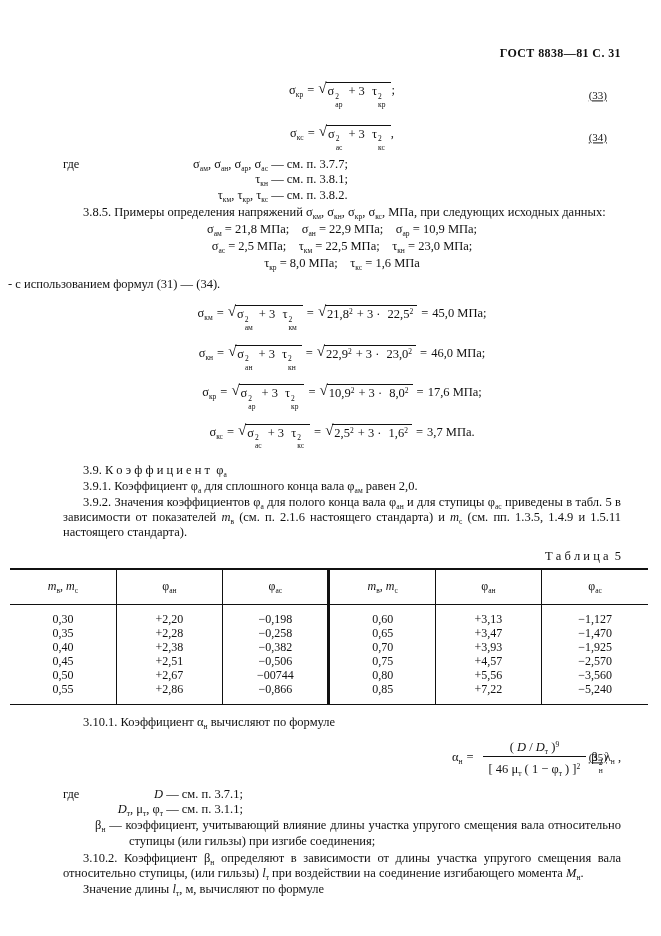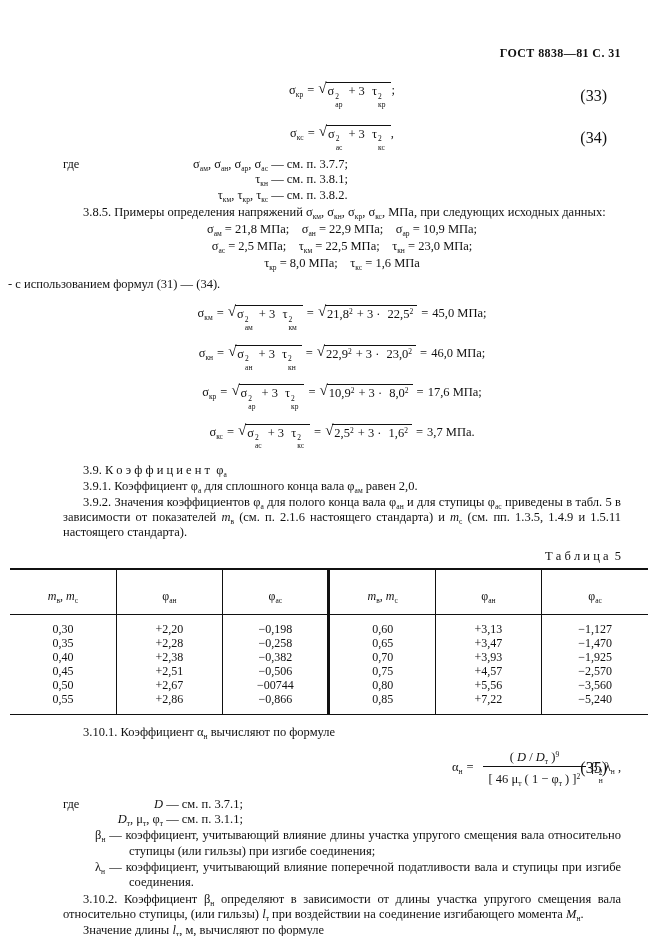--- a/index.html
+++ b/index.html
@@ -19,21 +19,21 @@
   i{font-style:italic;}
   
   .ss{display:inline-flex;flex-direction:column;align-items:flex-start;font-size:7.5px;line-height:1;vertical-align:-0.45em;margin:0 2px 0 1px;row-gap:1px;}
   .ss sup,.ss sub{font-size:inherit;vertical-align:baseline;position:static;}
   
   .sqrt{white-space:nowrap;display:inline-flex;align-items:flex-start;}
   .rs{font-size:15px;line-height:1;margin-right:-1px;transform:translateY(-1px);}
   .rb{border-top:1px solid #111;padding:1px 4px 0 2px;}
   
   .eqrow{position:relative;text-align:center;}
-  .eqnum{position:absolute;right:14px;top:50%;transform:translateY(-50%);font-size:16px;}
+  .eqnum{position:absolute;right:14px;top:50%;transform:translateY(-50%);font-size:11px;text-decoration:underline;}
   .mo{padding:0 4px;}
   .eq33{margin:22px 0 4px;}
   .eq34{margin:16px 0 6px;}
   .exline{margin:13px 0;}
   .eqrow-f{margin:10px 0;text-align:right;}
   
   .frac{display:inline-flex;flex-direction:column;align-items:center;vertical-align:middle;margin:0 5px;}
   .fn{padding:0 6px 1px;}
   .fd{border-top:1.2px solid #111;padding:5px 6px 0;}
   
@@ -44,21 +44,21 @@
   .wdesc{white-space:pre-wrap;}
   .w1 .wvars{width:205px;}
   .w2 .wvars{width:100px;}
   .wdef{text-align:justify;padding-left:66px;text-indent:-34px;margin:1px 0;}
   .usage{margin:6px 0 2px -55px;white-space:pre-wrap;}
   
   .table-label{text-align:right;margin:8px 0 4px;white-space:pre-wrap;}
   .tablewrap{margin:2px 0 10px -53px;width:638px;}
   table{border-collapse:collapse;width:100%;table-layout:fixed;
         border-top:2px solid #111;border-bottom:1.4px solid #111;font-size:12px;}
-  th{font-weight:normal;padding:19px 2px 10px;border-bottom:1px solid #111;}
+  th{font-weight:normal;padding:9px 2px 10px;border-bottom:1px solid #111;}
   td{text-align:center;padding:0 2px;line-height:1.18;}
   th,td{border-right:1px solid #111;}
   th:last-child,td:last-child{border-right:none;}
   th:nth-child(3),td:nth-child(3){border-right:3px solid #111;}
   tbody tr:first-child td{padding-top:7px;}
   tbody tr:last-child td{padding-bottom:7px;}
 </style>
 </head>
 <body>
 
@@ -244,19 +244,18 @@
           <sup>2</sup>
           <sub>н</sub>
         </span><span>λ</span><sub>н</sub><span> ,</span></span>
     <span class="eqnum">(35)</span>
   </div>
 
   <div class="wblock w2">
     <div class="wrow"><span class="wlabel">где</span><span class="wvars tks"><span class="tk"><span></span><i>D</i><sub></sub></span></span><span class="wdesc tks"><span class="tk"><span> — см. п. 3.7.1;</span><i></i><sub></sub></span></span></div>
     <div class="wrow"><span class="wvars tks"><span class="tk"><span></span><i>D</i><sub>т</sub></span><span class="tk"><span>, μ</span><i></i><sub>т</sub></span><span class="tk"><span>, φ</span><i></i><sub>т</sub></span></span><span class="wdesc tks"><span class="tk"><span> — см. п. 3.1.1;</span><i></i><sub></sub></span></span></div>
     <div class="wdef tks"><span class="tk"><span>β</span><i></i><sub>н</sub></span><span class="tk"><span> — коэффициент, учитывающий влияние длины участка упругого смещения вала относительно ступицы (или гильзы) при изгибе соединения;</span><i></i><sub></sub></span></div>
-    <div class="wdef tks"><span class="tk"><span>λ</span><i></i><sub>н</sub></span><span class="tk"><span> — коэффициент, учитывающий влияние поперечной податливости вала и ступицы при изгибе соединения.</span><i></i><sub></sub></span></div>
   </div>
 
   <div class="para tks"><span class="tk"><span>3.10.2. Коэффициент β</span><i></i><sub>н</sub></span><span class="tk"><span> определяют в зависимости от длины участка упругого смещения вала относительно ступицы, (или гильзы) </span><i></i><sub></sub></span><span class="tk"><span></span><i>l</i><sub>т</sub></span><span class="tk"><span> при воздействии на соединение изгибающего момента </span><i></i><sub></sub></span><span class="tk"><span></span><i>M</i><sub>н</sub></span><span class="tk"><span>.</span><i></i><sub></sub></span></div>
   <div class="para tks"><span class="tk"><span>Значение длины </span><i></i><sub></sub></span><span class="tk"><span></span><i>l</i><sub>т</sub></span><span class="tk"><span>, м, вычисляют по формуле</span><i></i><sub></sub></span></div>
 
 </div>
 
 </body></html>

